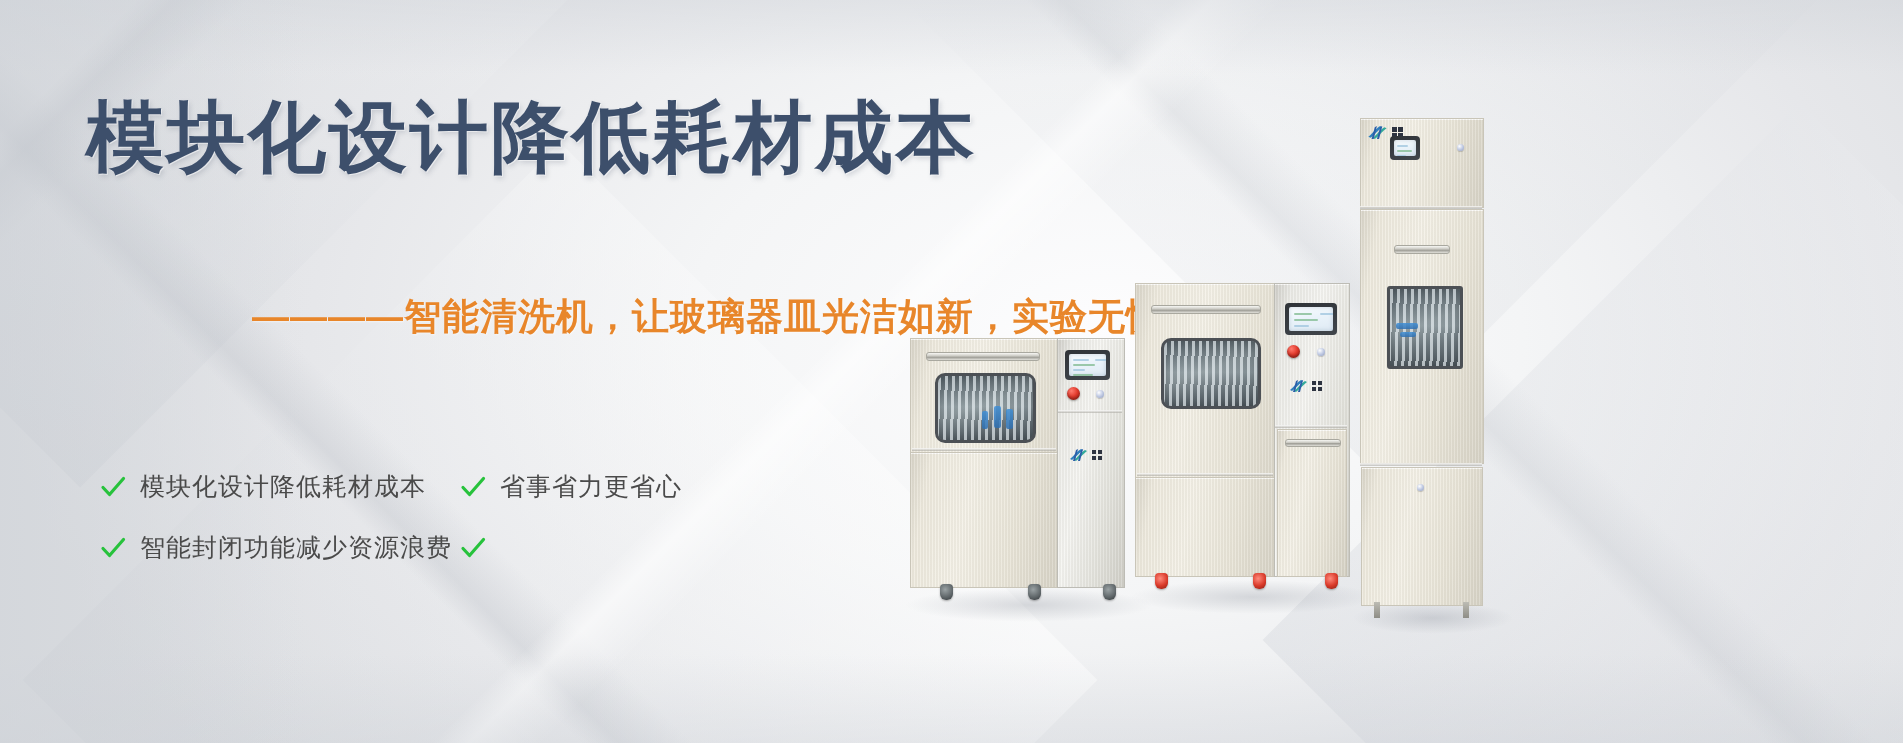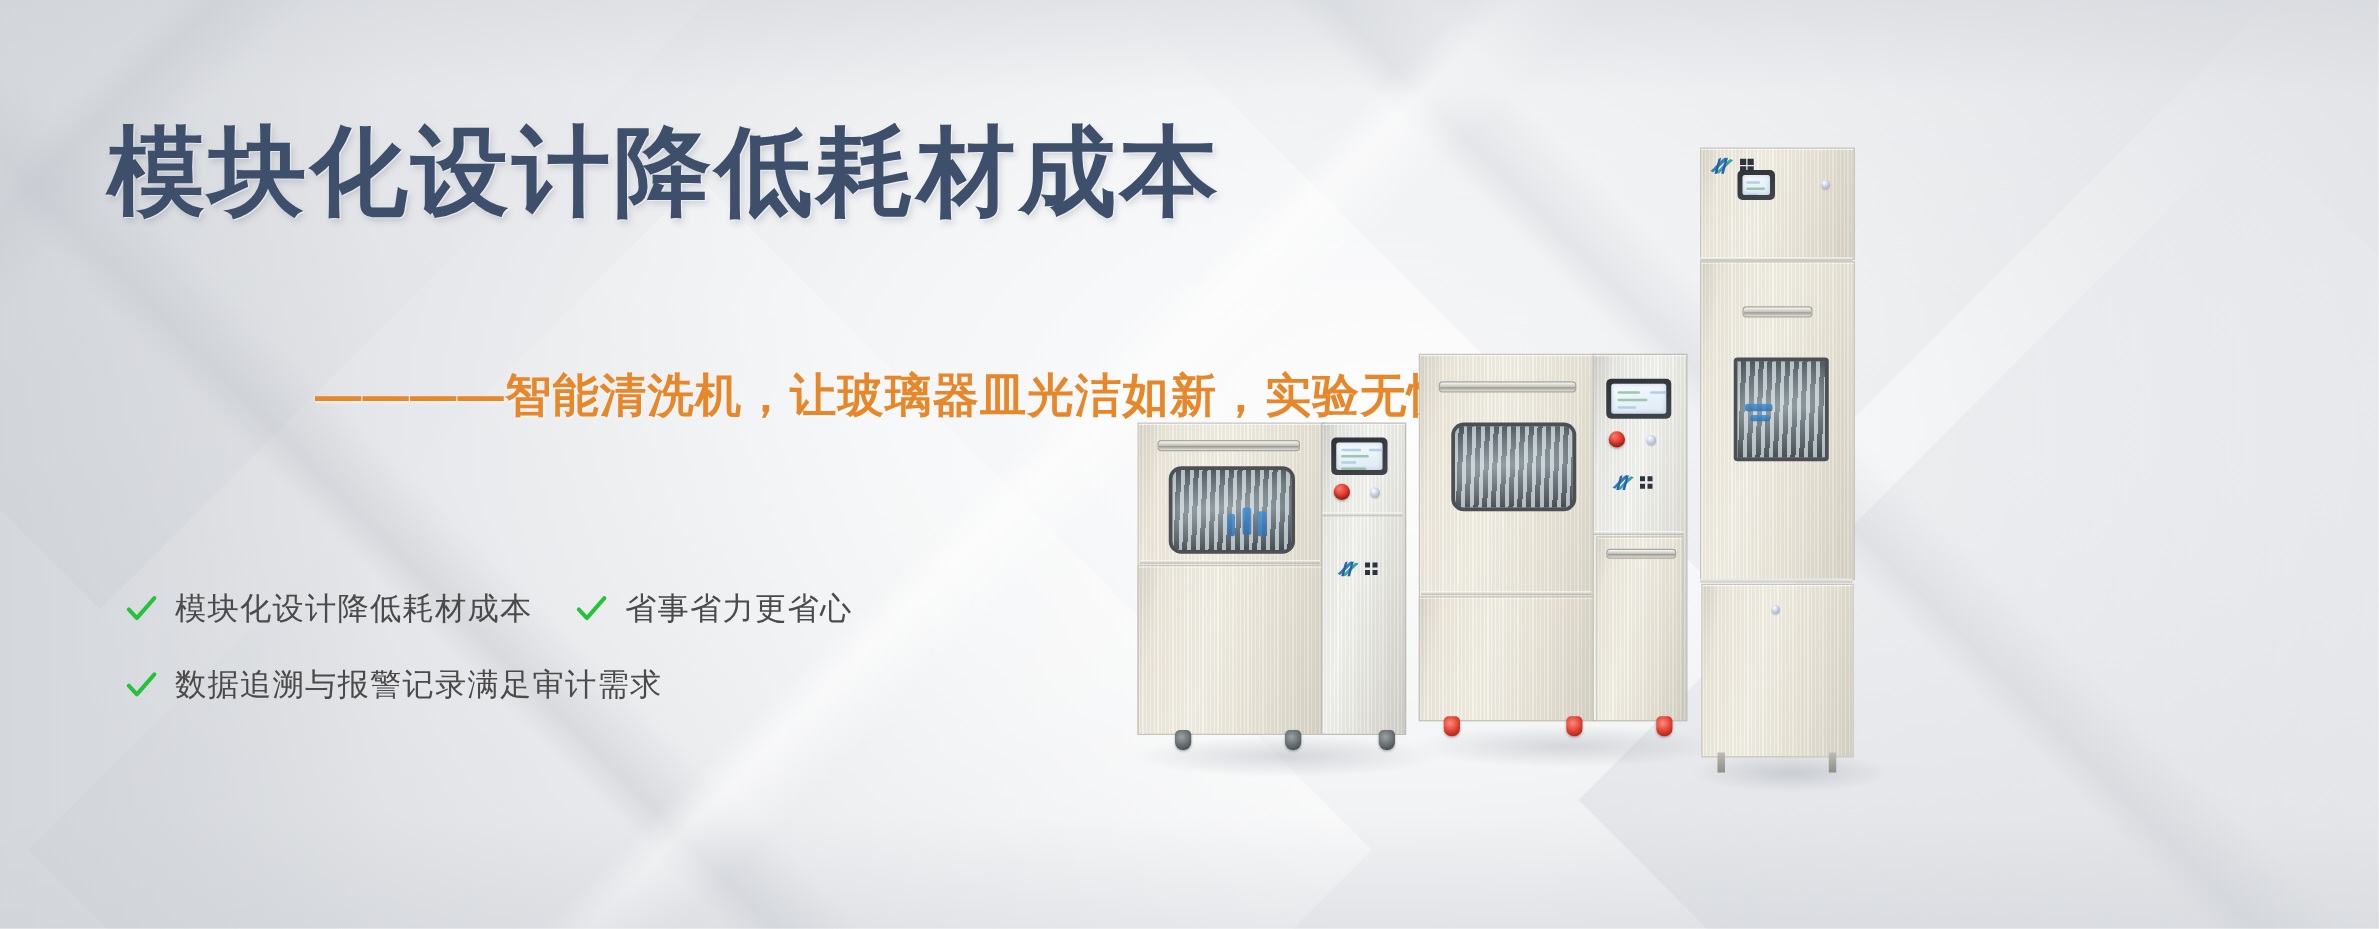--- a/index.html
+++ b/index.html
@@ -276,25 +276,30 @@
         </div>
         <div class="feature col-b">
           <svg class="check-icon" viewBox="0 0 26 26">
             <path d="M3 13.5 L9.5 20.5 L23.5 4.5" fill="none" stroke="#27c23c" stroke-width="3.2" stroke-linecap="round" stroke-linejoin="round"></path>
           </svg>
           <span class="feature-label">省事省力更省心</span>
         </div>
       </div>
 
       <div class="feature-row">
+        <div class="feature col-a">
+          <svg class="check-icon" viewBox="0 0 26 26">
+            <path d="M3 13.5 L9.5 20.5 L23.5 4.5" fill="none" stroke="#27c23c" stroke-width="3.2" stroke-linecap="round" stroke-linejoin="round"></path>
+          </svg>
+          <span class="feature-label">智能封闭功能减少资源浪费</span>
+        </div>
         <div class="feature col-b">
           <svg class="check-icon" viewBox="0 0 26 26">
             <path d="M3 13.5 L9.5 20.5 L23.5 4.5" fill="none" stroke="#27c23c" stroke-width="3.2" stroke-linecap="round" stroke-linejoin="round"></path>
           </svg>
-          <span class="feature-label">数据追溯与报警记录满足审计需求</span>
         </div>
       </div>
 
     </div>
   </div>
 
   <div class="products">
 
     <div class="machine" style="left:20px; top:330px; width:235px; height:290px;">
 

